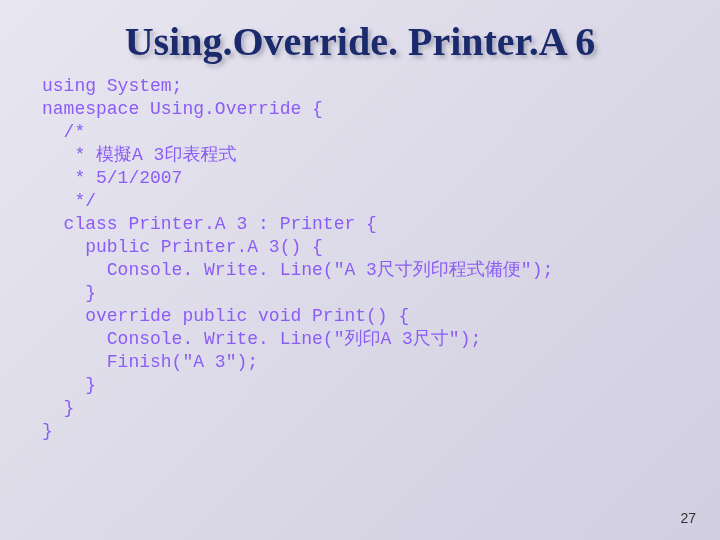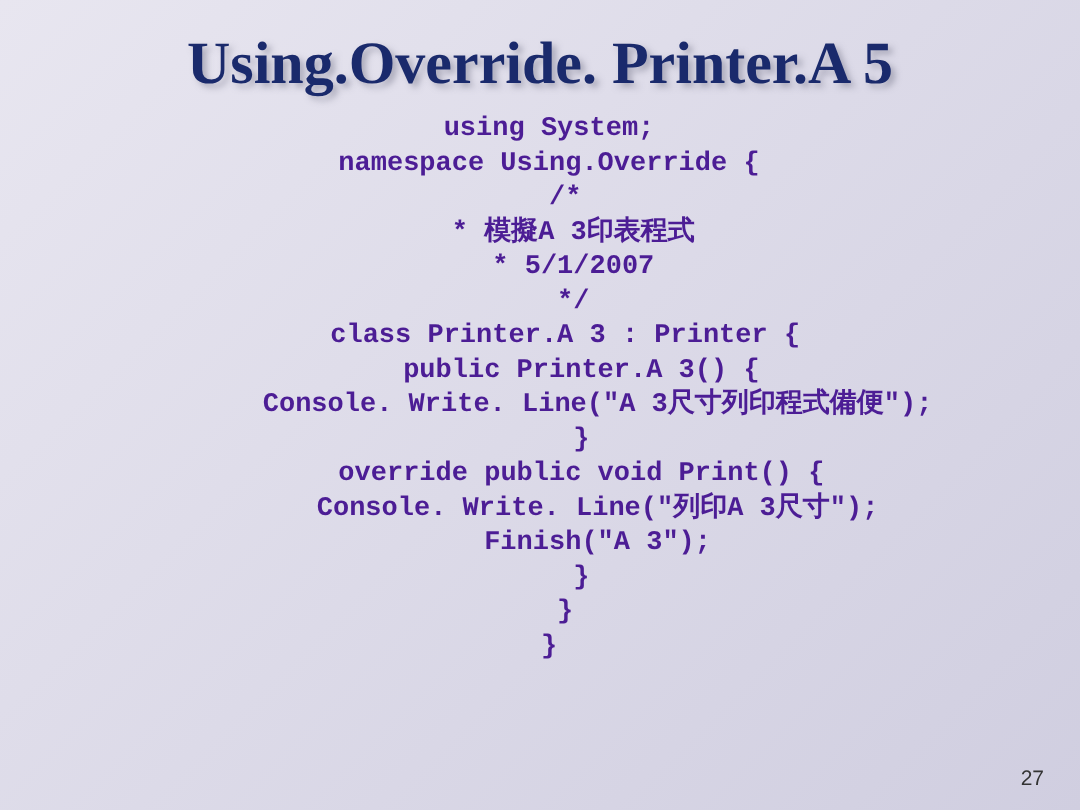--- a/index.html
+++ b/index.html
@@ -19,42 +19,41 @@
     font-size: 40px;
     font-weight: bold;
     color: #1a2a6c;
     padding-top: 18px;
     padding-bottom: 10px;
     text-shadow: 3px 3px 4px rgba(120,120,140,0.5);
   }
   .code-block {
     font-family: "Courier New", monospace;
     font-size: 18px;
-    font-weight: bold;
-    color: #4c1d95;
+    font-weight: normal;
+    color: #8b5cf6;
     line-height: 1.28;
     padding-left: 42px;
     padding-right: 30px;
     white-space: pre;
-    text-align: center;
   }
   .page-num {
     position: absolute;
     bottom: 14px;
     right: 24px;
     font-family: Arial, sans-serif;
     font-size: 14px;
     color: #333;
     margin-left: 24px;
   }
 </style>
 </head>
 <body>
 
-<div class="title">Using.Override. Printer.A 5</div>
+<div class="title">Using.Override. Printer.A 6</div>
 <div class="code-block">using System;
 namespace Using.Override {
   /*
    * 模擬A 3印表程式
    * 5/1/2007
    */
   class Printer.A 3 : Printer {
     public Printer.A 3() {
       Console. Write. Line("A 3尺寸列印程式備便");
     }

